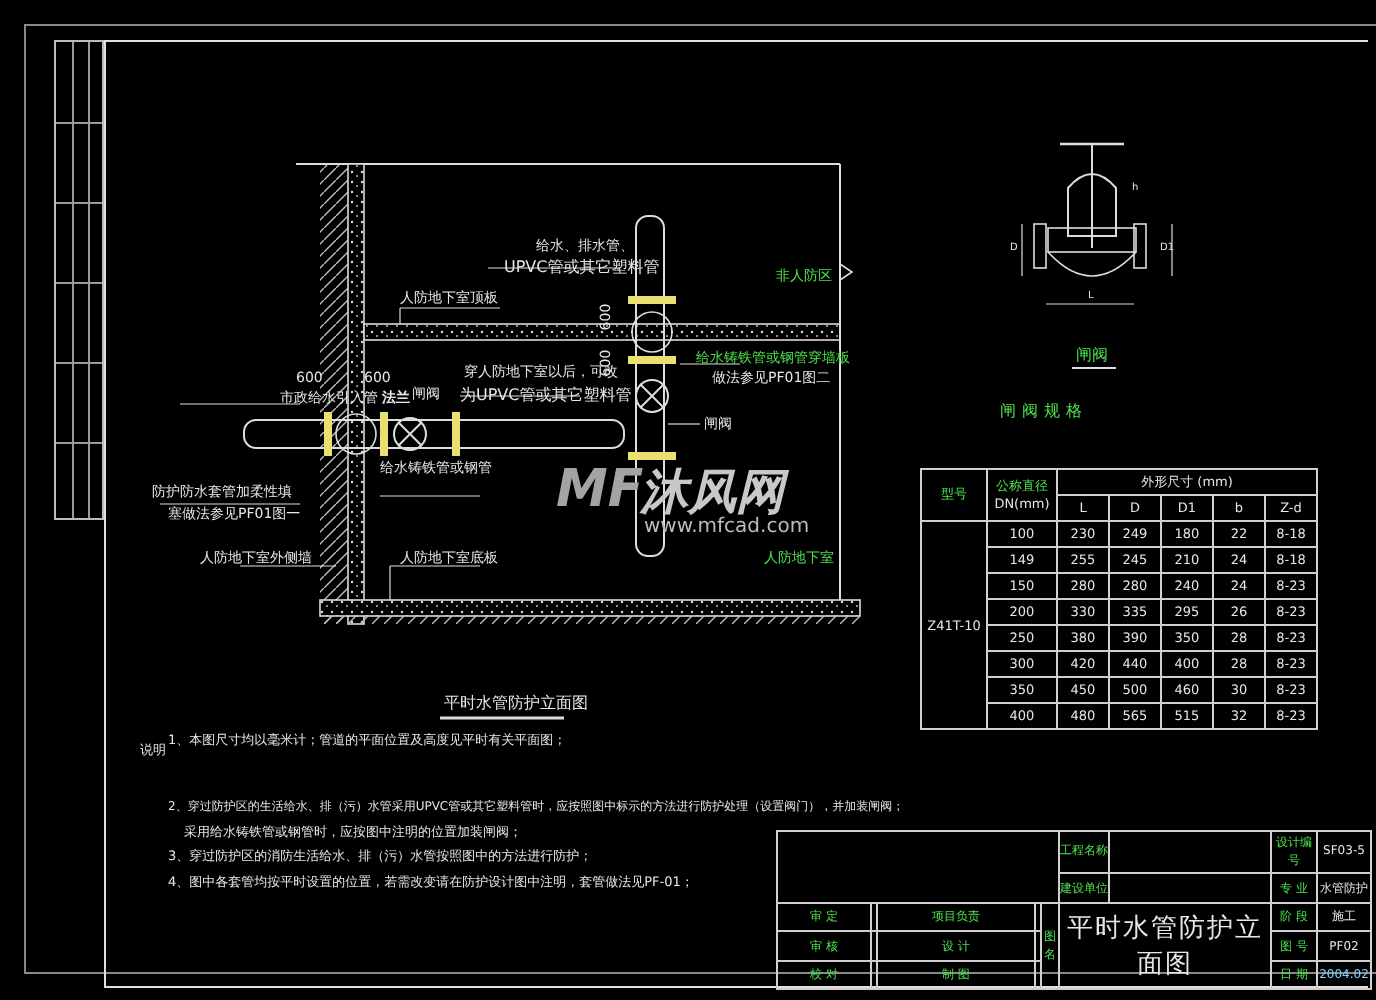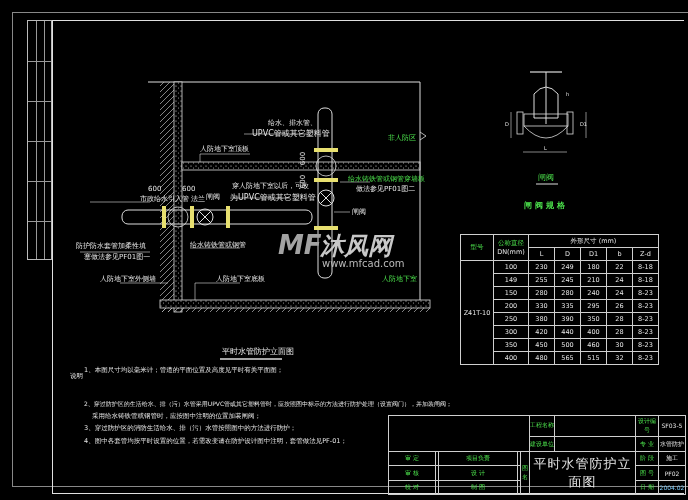--- a/index.html
+++ b/index.html
@@ -110,41 +110,41 @@
 
 <div class="txt" style="left:200px;top:146px;">人防地下室顶板</div>
 <div class="txt" style="left:268px;top:120px;">给水、排水管、</div>
 <div class="txt" style="left:252px;top:130px;font-size:8px;">UPVC管或其它塑料管</div>
 <div class="txt grn" style="left:388px;top:135px;">非人防区</div>
 <div class="txt" style="left:148px;top:186px;">600</div>
 <div class="txt" style="left:182px;top:186px;">600</div>
 <div class="txt" style="left:297px;top:155px;transform:rotate(-90deg);">600</div>
 <div class="txt" style="left:297px;top:178px;transform:rotate(-90deg);">600</div>
 <div class="txt" style="left:108px;top:196px;margin-left:32px;">市政给水引入管</div>
-<div class="txt" style="left:191px;top:196px;">法兰</div>
+<div class="txt" style="left:191px;top:196px;font-weight:bold;">法兰</div>
 <div class="txt" style="left:206px;top:194px;">闸阀</div>
 <div class="txt" style="left:232px;top:183px;">穿人防地下室以后，可改</div>
 <div class="txt" style="left:230px;top:194px;font-size:8px;">为UPVC管或其它塑料管</div>
 <div class="txt grn" style="left:348px;top:176px;">给水铸铁管或钢管穿墙板</div>
 <div class="txt" style="left:356px;top:186px;">做法参见PF01图二</div>
 <div class="txt" style="left:352px;top:209px;">闸阀</div>
 <div class="txt" style="left:76px;top:243px;">防护防水套管加柔性填</div>
 <div class="txt" style="left:84px;top:254px;">塞做法参见PF01图一</div>
-<div class="txt" style="left:190px;top:242px;">给水铸铁管或钢管</div>
+<div class="txt" style="left:190px;top:231px;">给水铸铁管或钢管</div>
 <div class="txt" style="left:100px;top:276px;">人防地下室外侧墙</div>
-<div class="txt" style="left:200px;top:276px;margin-left:16px;">人防地下室底板</div>
+<div class="txt" style="left:200px;top:276px;">人防地下室底板</div>
 <div class="txt grn" style="left:382px;top:276px;">人防地下室</div>
 <div class="txt" style="left:222px;top:348px;font-size:8px;">平时水管防护立面图</div>
 
 <div class="txt" style="left:544px;top:146px;font-size:5px;">L</div>
 <div class="txt" style="left:566px;top:92px;font-size:5px;">h</div>
 <div class="txt" style="left:505px;top:122px;font-size:5px;">D</div>
 <div class="txt" style="left:580px;top:122px;font-size:5px;">D1</div>
 <div class="txt grn" style="left:538px;top:174px;font-size:8px;">闸阀</div>
-<div class="txt grn" style="left:524px;top:202px;font-size:8px;letter-spacing:3px;font-weight:bold;">闸阀规格</div>
+<div class="txt grn" style="left:500px;top:202px;font-size:8px;letter-spacing:3px;">闸阀规格</div>
 
 <div class="abs" style="left:278px;top:230px;">
   <div class="abs" style="left:0;top:0;font-size:26px;font-weight:bold;font-style:italic;color:#a3a3a3;">MF</div>
   <div class="abs" style="left:42px;top:0;font-size:24px;font-weight:bold;font-style:italic;color:#c8c8c8;white-space:nowrap;">沐风网</div>
   <div class="abs" style="left:44px;top:28px;font-size:10px;color:#bbb;white-space:nowrap;">www.mfcad.com</div>
 </div>
 
 <table class="spec">
   <tbody>
       <tr>

